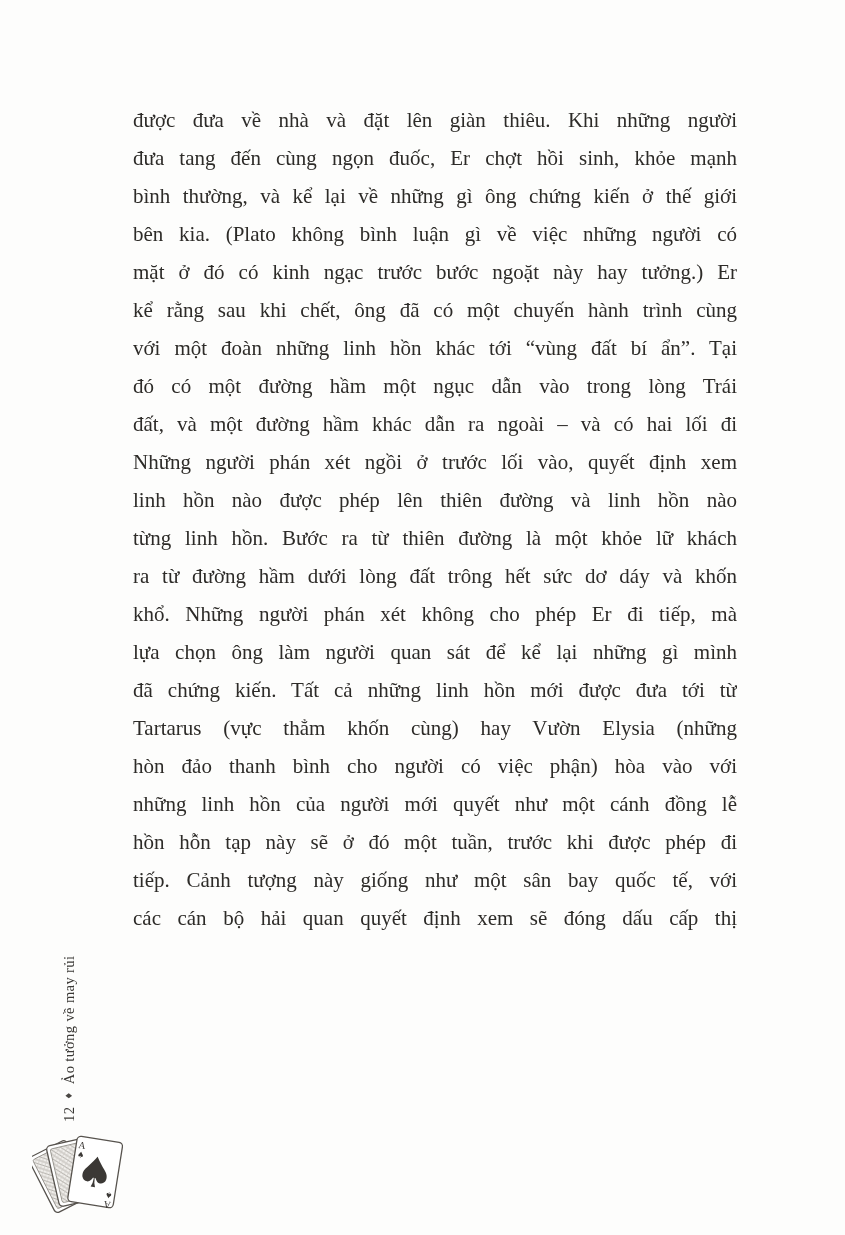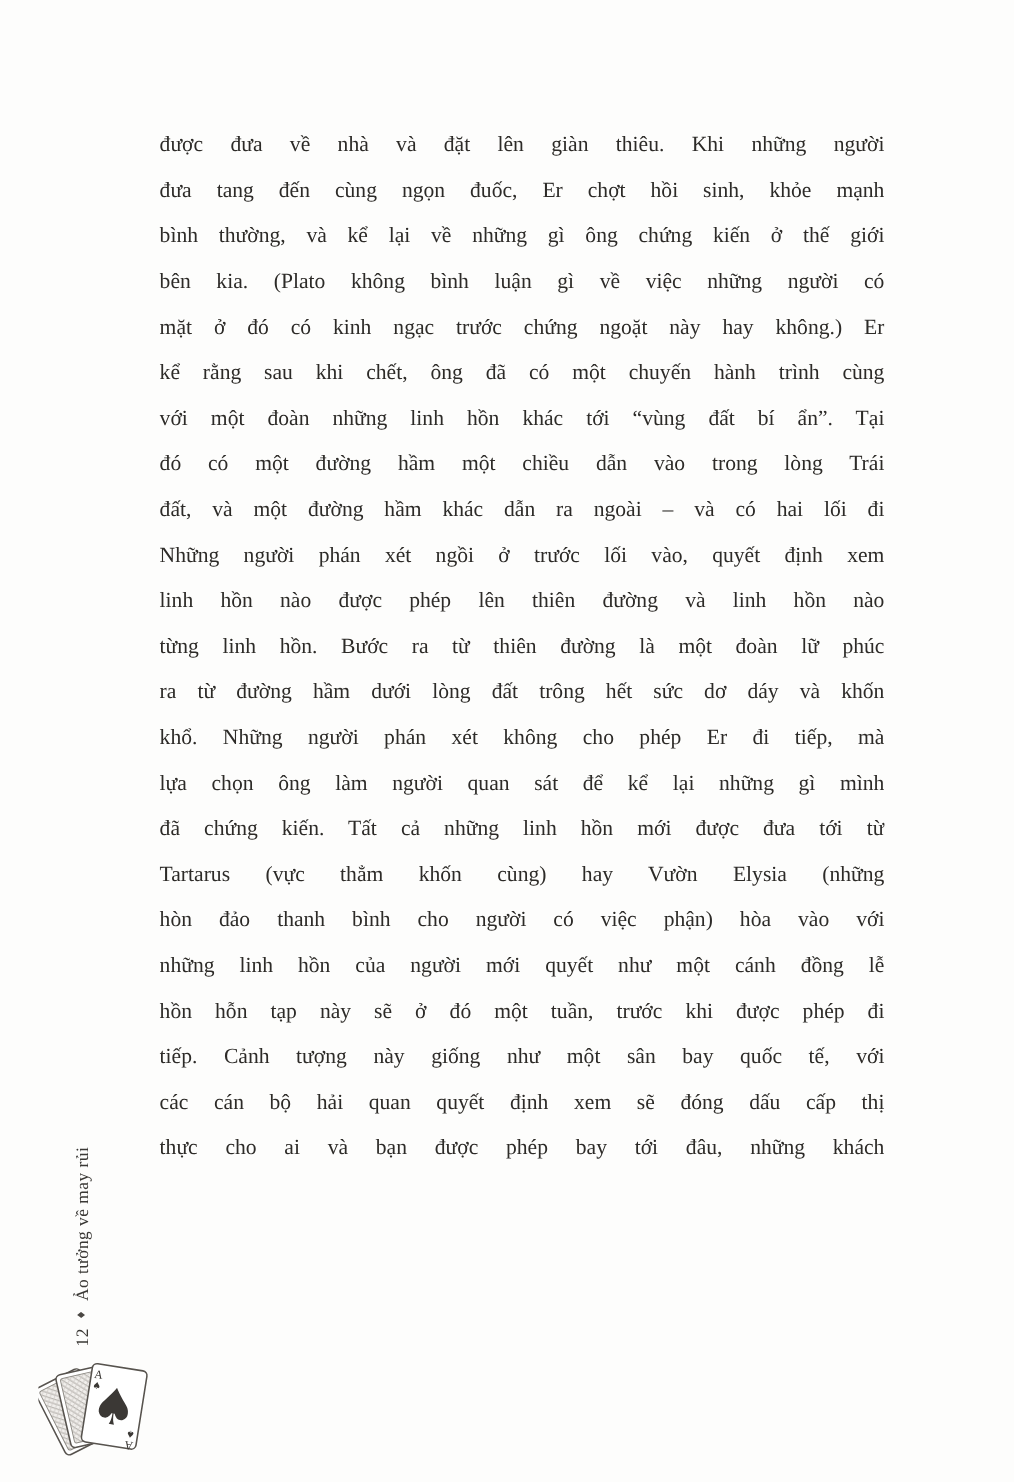--- a/index.html
+++ b/index.html
@@ -13,21 +13,21 @@
     color: #2d2b28;
   }
   
   .body-text {
     position: absolute;
     left: 133px;
     top: 101px;
     width: 604px;
   }
   .line {
-    font-size: 18px;
+    font-size: 21px;
     line-height: 38px;
     height: 38px;
     text-align: justify;
     text-align-last: justify;
     -moz-text-align-last: justify;
     overflow: hidden;
   }
   
   .margin-label {
     position: absolute;
@@ -62,39 +62,38 @@
 </head>
 <body>
 
 <div class="page">
 
   <div class="body-text">
     <div class="line">được đưa về nhà và đặt lên giàn thiêu. Khi những người</div>
     <div class="line">đưa tang đến cùng ngọn đuốc, Er chợt hồi sinh, khỏe mạnh</div>
     <div class="line">bình thường, và kể lại về những gì ông chứng kiến ở thế giới</div>
     <div class="line">bên kia. (Plato không bình luận gì về việc những người có</div>
-    <div class="line">mặt ở đó có kinh ngạc trước chứng ngoặt này hay không.) Er</div>
+    <div class="line">mặt ở đó có kinh ngạc trước bước ngoặt này hay tưởng.) Er</div>
     <div class="line">kể rằng sau khi chết, ông đã có một chuyến hành trình cùng</div>
     <div class="line">với một đoàn những linh hồn khác tới “vùng đất bí ẩn”. Tại</div>
-    <div class="line">đó có một đường hầm một chiều dẫn vào trong lòng Trái</div>
+    <div class="line">đó có một đường hầm một ngục dẫn vào trong lòng Trái</div>
     <div class="line">đất, và một đường hầm khác dẫn ra ngoài – và có hai lối đi</div>
     <div class="line">Những người phán xét ngồi ở trước lối vào, quyết định xem</div>
     <div class="line">linh hồn nào được phép lên thiên đường và linh hồn nào</div>
-    <div class="line">từng linh hồn. Bước ra từ thiên đường là một đoàn lữ phúc</div>
+    <div class="line">từng linh hồn. Bước ra từ thiên đường là một khỏe lữ khách</div>
     <div class="line">ra từ đường hầm dưới lòng đất trông hết sức dơ dáy và khốn</div>
     <div class="line">khổ. Những người phán xét không cho phép Er đi tiếp, mà</div>
     <div class="line">lựa chọn ông làm người quan sát để kể lại những gì mình</div>
     <div class="line">đã chứng kiến. Tất cả những linh hồn mới được đưa tới từ</div>
     <div class="line">Tartarus (vực thẳm khốn cùng) hay Vườn Elysia (những</div>
     <div class="line">hòn đảo thanh bình cho người có việc phận) hòa vào với</div>
     <div class="line">những linh hồn của người mới quyết như một cánh đồng lễ</div>
     <div class="line">hồn hỗn tạp này sẽ ở đó một tuần, trước khi được phép đi</div>
     <div class="line">tiếp. Cảnh tượng này giống như một sân bay quốc tế, với</div>
     <div class="line">các cán bộ hải quan quyết định xem sẽ đóng dấu cấp thị</div>
-    <div class="line">thực cho ai và bạn được phép bay tới đâu, những khách</div>
   </div>
 
   <div class="margin-label">
     <span class="num">12</span><span class="diamond">♦</span><span>Ảo tưởng về may rủi</span>
   </div>
 
   <div class="cards-icon">
     <svg width="96" height="88" viewBox="0 0 96 88">
       <defs>
         <pattern id="cardback" width="7" height="7" patternUnits="userSpaceOnUse" patternTransform="rotate(45)">

